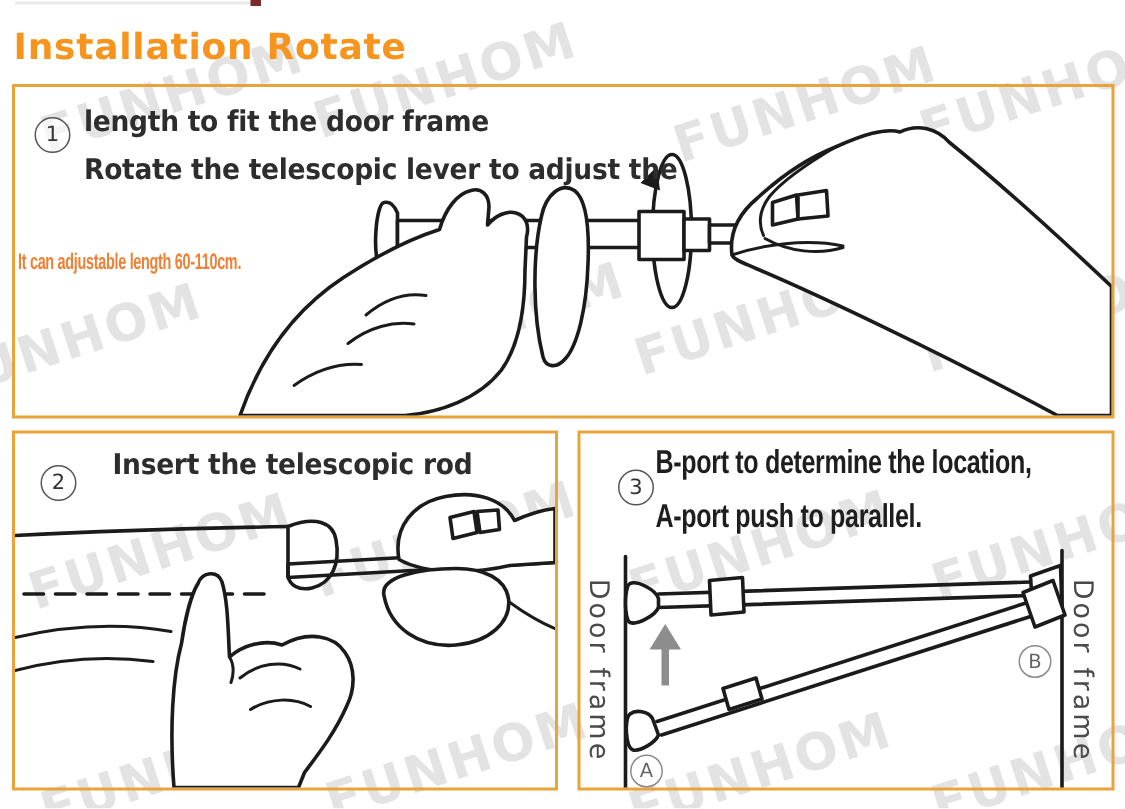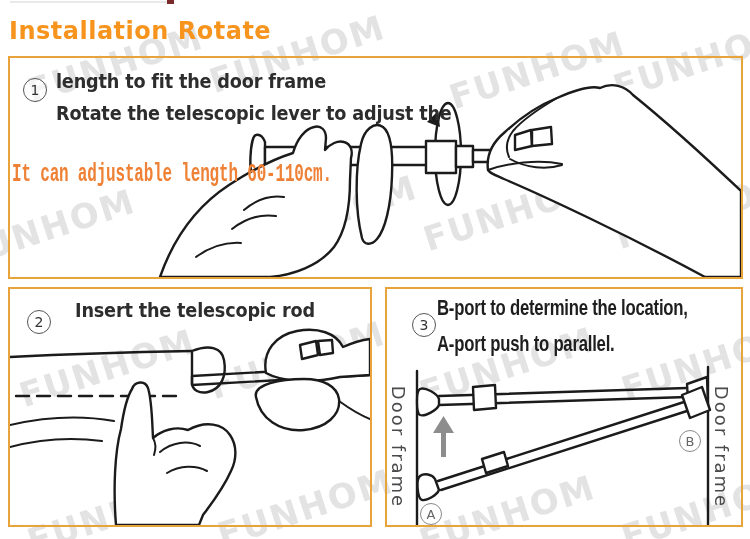--- a/index.html
+++ b/index.html
@@ -52,22 +52,22 @@
   .p12-heading{font-size:19px;line-height:32px;letter-spacing:-.2px;}
   .p1-heading{left:46px;top:7px;}
   .p2-heading{left:65px;top:6px;line-height:31px;}
   .p3-heading{
     left:50px;top:1px;font-size:22px;line-height:36px;color:#1E1E1E;
     font-family:"Liberation Sans",sans-serif;
   }
   .p3-heading .line{display:inline-block;transform:scaleX(.76);transform-origin:left center;letter-spacing:-.3px;}
   .note{
     position:absolute;left:2px;top:103px;z-index:3;color:var(--note-orange);
-    font-weight:bold;font-size:25px;line-height:27px;white-space:nowrap;
-    font-family:Liberation Mono, monospace;
+    font-weight:bold;font-size:15px;line-height:27px;white-space:nowrap;
+    font-family:Liberation Sans, sans-serif;
   }
   .note .line{display:inline-block;transform:scaleX(.64);transform-origin:left center;letter-spacing:-.3px;}
   .vlabel{
     position:absolute;width:124px;height:20px;z-index:3;
     transform:rotate(90deg);text-align:center;
     font-size:18px;letter-spacing:2px;color:var(--frame-label-gray);white-space:nowrap;
   }
   .vlabel-left{left:-50px;top:148px;}
   .vlabel-right{left:273px;top:148px;}
   .port-circle{

